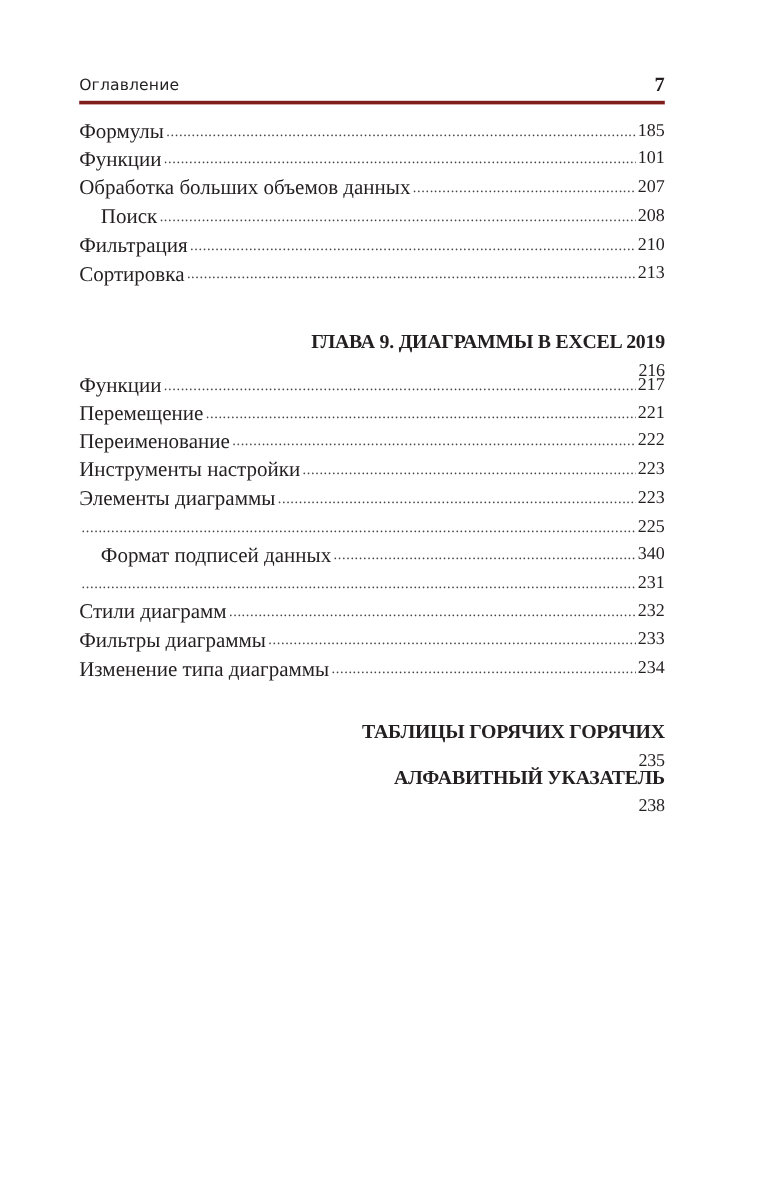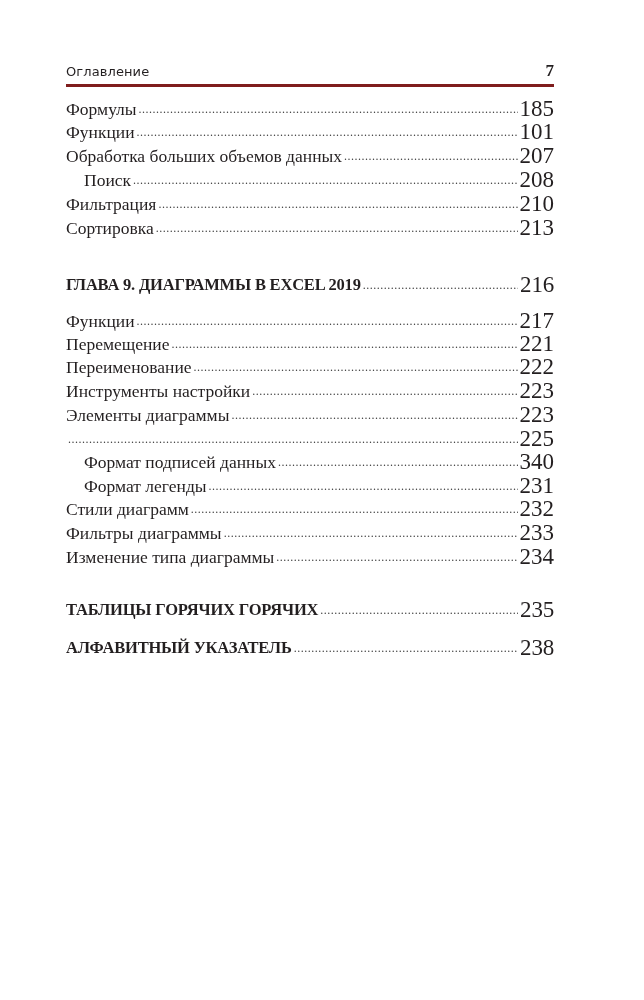--- a/index.html
+++ b/index.html
@@ -4,25 +4,25 @@
   <style>
     html, body { margin: 0; padding: 0; background: #ffffff; }
     body { width: 644px; height: 1000px; position: relative; overflow: hidden; color: #231f20; }
     .page { position: absolute; left: 66px; top: 0; width: 488px; }
     .running-head { position: absolute; top: 62px; left: 0; width: 488px; height: 22px; border-bottom: 3px solid #7f1d1d; }
     .rh-title { position: absolute; left: 0; top: 2px; font-family: "DejaVu Sans", sans-serif; font-size: 13px; letter-spacing: 0.1px; }
     .rh-num { position: absolute; right: 0; top: -1px; font-family: "Liberation Serif", serif; font-weight: bold; font-size: 17px; }
     .toc { position: absolute; left: 0; top: 0; width: 488px; font-family: "Liberation Serif", serif; }
     .entry { position: absolute; left: 0; width: 488px; height: 24px; display: flex; align-items: flex-end; font-size: 17.5px; line-height: 24px; }
     .entry.indent .label { padding-left: 18px; }
-    .entry.chapter { font-weight: bold; font-size: 16.5px; letter-spacing: -0.2px; }
+    .entry.chapter { font-weight: bold; font-size: 16.5px; letter-spacing: -0.2px; flex-direction: column; }
     .entry .label { white-space: nowrap; }
     .entry .leader { flex: 1; overflow: hidden; white-space: nowrap; margin: 0 2px; color: #444; font-size: 12px; letter-spacing: 0.5px; font-weight: normal; }
     .entry .leader::before { content: "......................................................................................................................................................................................................................................................"; }
-    .entry .page-num { white-space: nowrap; font-weight: normal; font-size: 23px; }
+    .entry .page-num { white-space: nowrap; font-weight: normal; font-size: 15px; }
   </style>
 </head>
 <body>
 
 <div class="page">
   <div class="running-head">
     <span class="rh-title">Оглавление</span>
     <span class="rh-num">7</span>
   </div>
 
@@ -92,21 +92,20 @@
     <div class="entry indent" style="top:427px">
       <span class="leader"></span>
       <span class="page-num">225</span>
     </div>
     <div class="entry indent" style="top:450px">
       <span class="label">Формат подписей данных</span>
       <span class="leader"></span>
       <span class="page-num">340</span>
     </div>
     <div class="entry indent" style="top:474px">
-      <span class="label">Формат легенды</span>
       <span class="leader"></span>
       <span class="page-num">231</span>
     </div>
     <div class="entry" style="top:497px">
       <span class="label">Стили диаграмм</span>
       <span class="leader"></span>
       <span class="page-num">232</span>
     </div>
     <div class="entry" style="top:521px">
       <span class="label">Фильтры диаграммы</span>

